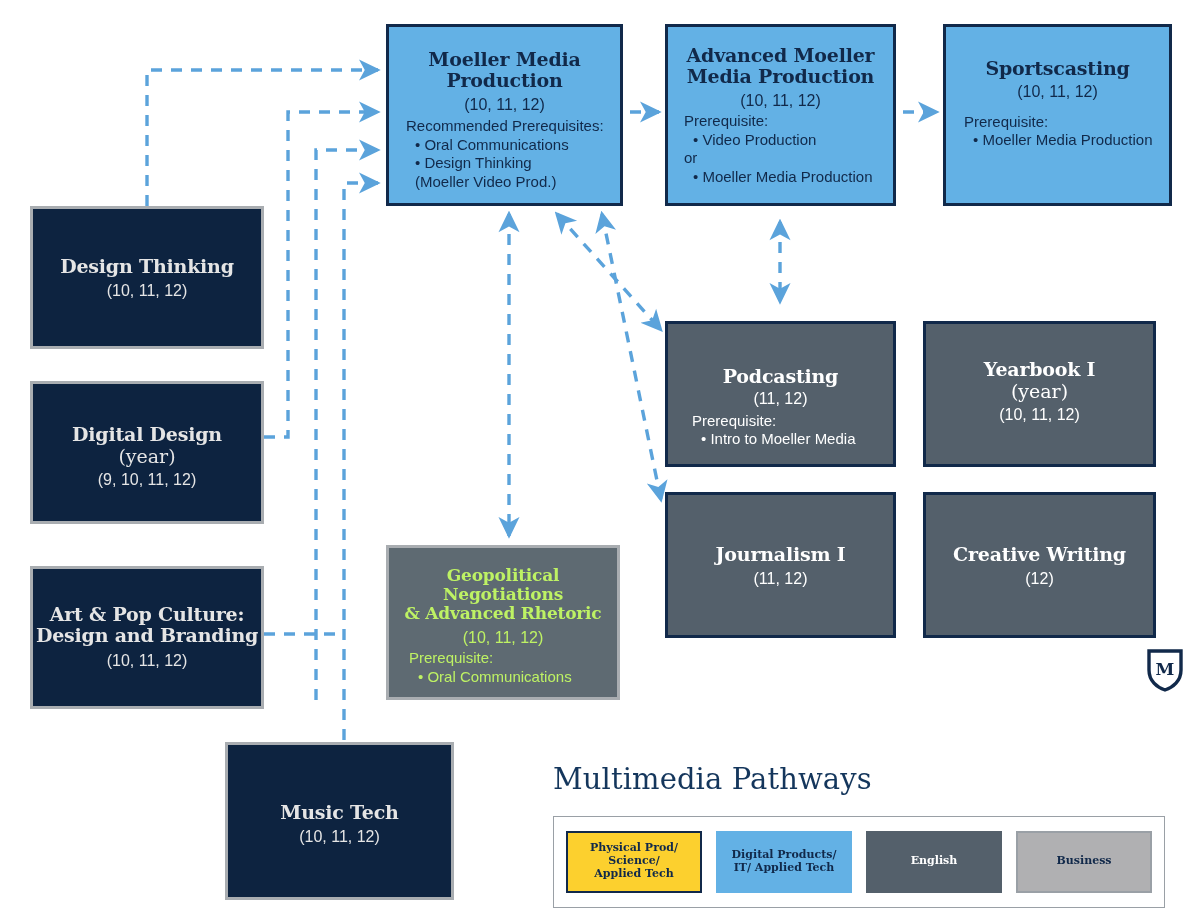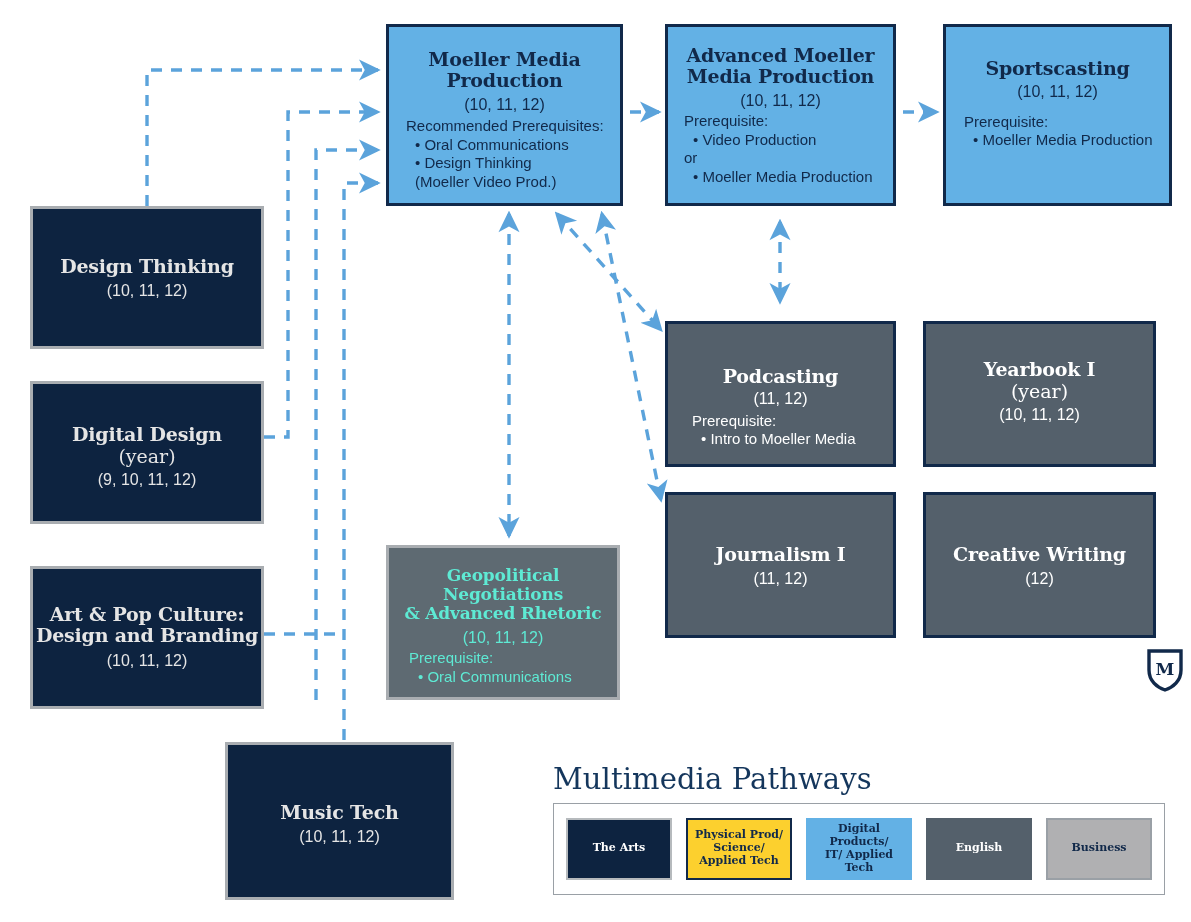--- a/index.html
+++ b/index.html
@@ -59,21 +59,21 @@
     color:#11294a;
   }
   .gray{
     background:#54606b;
     border:3px solid #11294a;
     color:#ffffff;
   }
   .gray-soft{
     background:#5e6a72;
     border:3px solid #a9adb1;
-    color:#5eead4;
+    color:#bef264;
   }
 
   
   #mmp{left:386px;top:24px;width:237px;height:182px;padding-top:22px;}
   #mmp .ttl{font-size:19px;}
   #mmp .grades{font-size:16px;margin-top:4px;}
   #mmp .pre{font-size:15px;margin-top:3px;padding-left:17px;}
 
   #ammp{left:665px;top:24px;width:231px;height:182px;padding-top:18px;}
   #ammp .ttl{font-size:19px;}
@@ -128,21 +128,21 @@
   
   #arrows{position:absolute;left:0;top:0;width:1191px;height:922px;z-index:2;}
 
   
   #legend{position:absolute;left:553px;top:764px;width:612px;z-index:6;}
   #legend-title{
     font-family:"DejaVu Serif","Liberation Serif",serif;
     font-size:29px;
     color:#14365c;
     letter-spacing:0.1px;
-    margin-bottom:7px;
+    margin-bottom:20px;
     line-height:1.1;
   }
   #legend-frame{
     border:1.5px solid #9aa0a6;
     background:#fff;
     padding:14px 12px;
     display:flex;
     gap:14px;
     align-items:stretch;
   }
@@ -290,21 +290,20 @@
   </div>
 
   <div class="box gray" id="cw">
     <div class="ttl">Creative Writing</div>
     <div class="grades">(12)</div>
   </div>
 
   <div id="legend">
     <div id="legend-title">Multimedia Pathways</div>
     <div id="legend-frame">
-      <div class="swatch sw-arts">The Arts</div>
       <div class="swatch sw-phys">Physical Prod/<br>Science/<br>Applied Tech</div>
       <div class="swatch sw-dig">Digital Products/<br>IT/ Applied Tech</div>
       <div class="swatch sw-eng">English</div>
       <div class="swatch sw-bus">Business</div>
     </div>
   </div>
 
   <svg id="logo" viewBox="0 0 36 44" xmlns="http://www.w3.org/2000/svg">
     <path d="M2,3 L34,3 L34,22 C34,33 26,39.5 18,42 C10,39.5 2,33 2,22 Z" fill="none" stroke="#11294a" stroke-width="3.4"></path>
     <text x="18" y="27" text-anchor="middle" font-family="DejaVu Serif, Liberation Serif, serif" font-weight="bold" font-size="17" fill="#11294a">M</text>

